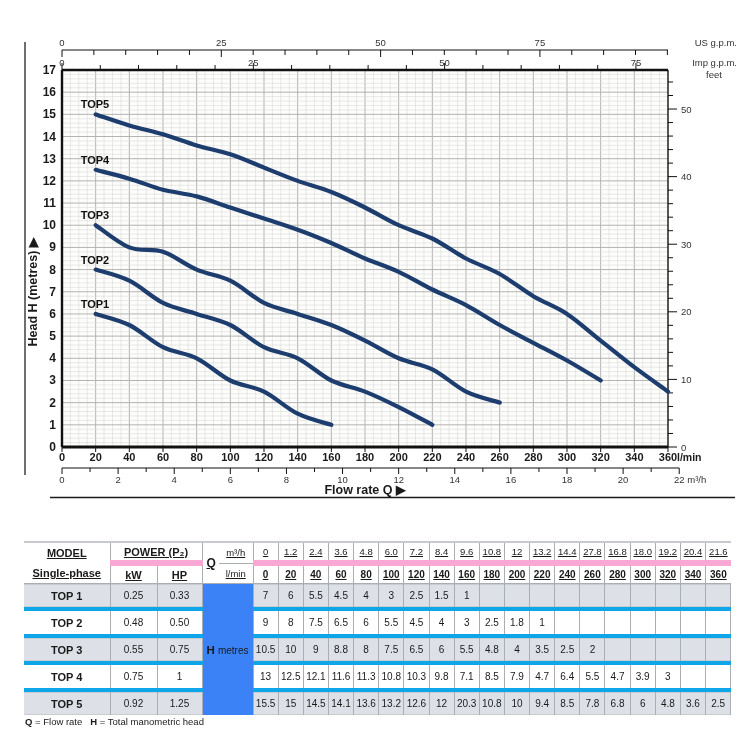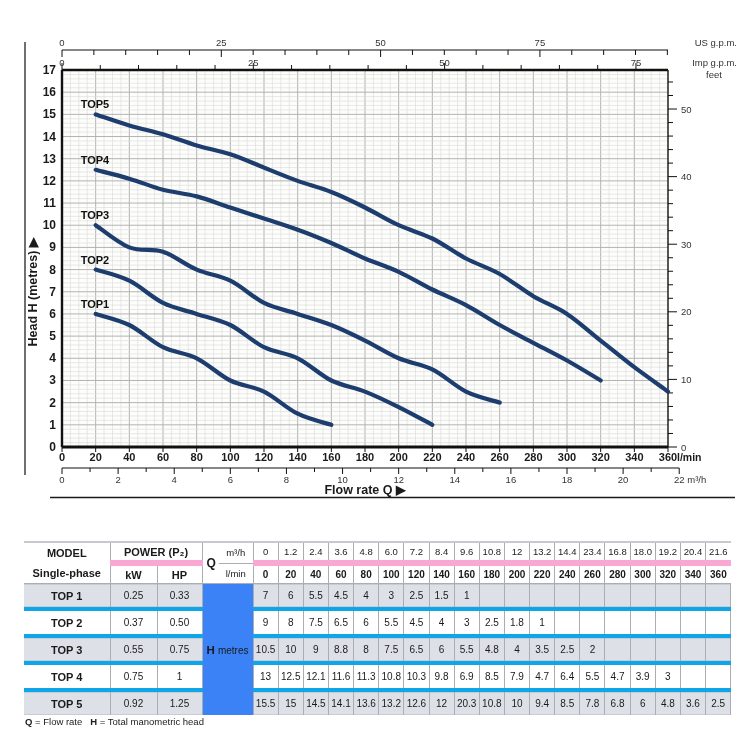--- a/index.html
+++ b/index.html
@@ -23,21 +23,21 @@
   
   .tblwrap{position:absolute;left:24px;top:541px;width:707px;}
   table.perf{border-collapse:collapse;table-layout:fixed;width:707px;
         border-top:2px solid #c6c9ce;font-size:10.5px;color:#1a1a1a;}
   table.perf td{padding:0;text-align:center;vertical-align:middle;height:23px;
         overflow:hidden;white-space:nowrap;}
   table.perf thead td{height:17px;}
   table.perf td.vline{border-left:1px solid #a9adb4;}
   table.perf td.rline{border-right:1px solid #a9adb4;}
   table.perf td.hline{border-bottom:6px solid #f9a8d4;}
-  table.perf thead{border-bottom:1px solid #a9adb4;}
+  table.perf thead{border-bottom:1px solid #a9adb4;text-decoration:underline;}
   table.perf tbody tr{border-top:4px solid #0ea5e9;}
   table.perf tbody tr:first-child{border-top:none;}
   td.c-model{text-align:left;padding-left:5px;font-weight:bold;font-size:11px;}
   td.c-modelh{text-align:left;padding-left:5px;font-weight:bold;font-size:11px;}
   td.c-powerh,td.c-kwhp{font-weight:bold;font-size:11px;}
   td.c-m3h{font-size:9.5px;color:#222;}
   td.c-lmin{font-weight:bold;font-size:10px;}
   td.c-val{font-size:10px;}
   tr.shade td{background:#dde1e7;box-shadow:inset 0 1px 0 #c9cdd3, inset 0 -1px 0 #c9cdd3;}
   tr.shade td.c-h{background:#3b82f6;box-shadow:none;}
@@ -458,21 +458,21 @@
             <td class="c-m3h hline vline">3.6</td>
             <td class="c-m3h hline vline">4.8</td>
             <td class="c-m3h hline vline">6.0</td>
             <td class="c-m3h hline vline">7.2</td>
             <td class="c-m3h hline vline">8.4</td>
             <td class="c-m3h hline vline">9.6</td>
             <td class="c-m3h hline vline">10.8</td>
             <td class="c-m3h hline vline">12</td>
             <td class="c-m3h hline vline">13.2</td>
             <td class="c-m3h hline vline">14.4</td>
-            <td class="c-m3h hline vline">23.4</td>
+            <td class="c-m3h hline vline">27.8</td>
             <td class="c-m3h hline vline">16.8</td>
             <td class="c-m3h hline vline">18.0</td>
             <td class="c-m3h hline vline">19.2</td>
             <td class="c-m3h hline vline">20.4</td>
             <td class="c-m3h hline vline">21.6</td>
           </tr>
           <tr>
             <td class="c-modelh">Single-phase</td>
             <td class="c-kwhp vline">kW</td>
             <td class="c-kwhp vline">HP</td>
@@ -518,21 +518,21 @@
             <td class="c-val vline"></td>
             <td class="c-val vline"></td>
             <td class="c-val vline"></td>
             <td class="c-val vline"></td>
             <td class="c-val vline"></td>
             <td class="c-val vline"></td>
             <td class="c-val vline rline"></td>
           </tr>
           <tr class="">
             <td class="c-model">TOP 2</td>
-            <td class="c-val vline">0.37</td>
+            <td class="c-val vline">0.48</td>
             <td class="c-val vline">0.50</td>
             <td class="c-val">9</td>
             <td class="c-val vline">8</td>
             <td class="c-val vline">7.5</td>
             <td class="c-val vline">6.5</td>
             <td class="c-val vline">6</td>
             <td class="c-val vline">5.5</td>
             <td class="c-val vline">4.5</td>
             <td class="c-val vline">4</td>
             <td class="c-val vline">3</td>
@@ -576,21 +576,21 @@
             <td class="c-val vline">0.75</td>
             <td class="c-val vline">1</td>
             <td class="c-val">13</td>
             <td class="c-val vline">12.5</td>
             <td class="c-val vline">12.1</td>
             <td class="c-val vline">11.6</td>
             <td class="c-val vline">11.3</td>
             <td class="c-val vline">10.8</td>
             <td class="c-val vline">10.3</td>
             <td class="c-val vline">9.8</td>
-            <td class="c-val vline">6.9</td>
+            <td class="c-val vline">7.1</td>
             <td class="c-val vline">8.5</td>
             <td class="c-val vline">7.9</td>
             <td class="c-val vline">4.7</td>
             <td class="c-val vline">6.4</td>
             <td class="c-val vline">5.5</td>
             <td class="c-val vline">4.7</td>
             <td class="c-val vline">3.9</td>
             <td class="c-val vline">3</td>
             <td class="c-val vline"></td>
             <td class="c-val vline rline"></td>

